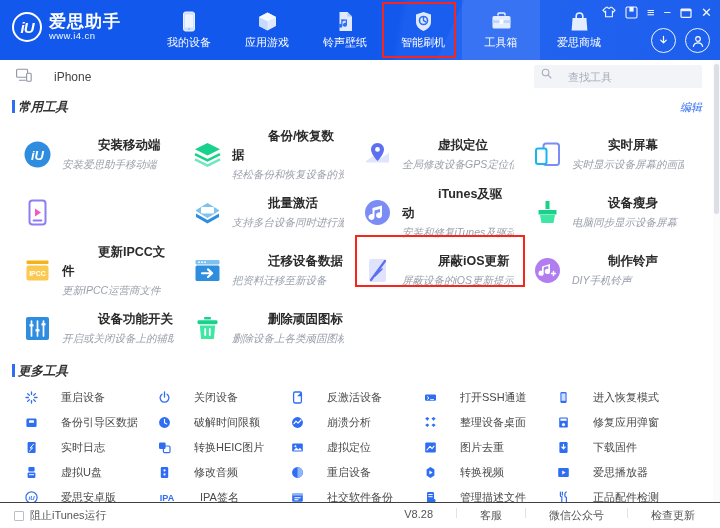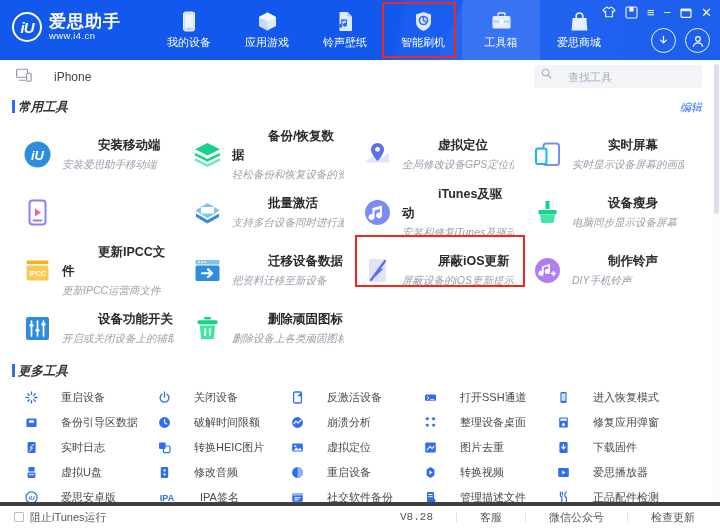--- a/index.html
+++ b/index.html
@@ -120,26 +120,26 @@
   .mitem {
     width: 133px; height: 25px; display: flex; align-items: center; gap: 23px;
     cursor: pointer; font-size: 11px; color: #4a4a4a;
   }
   .mico { width: 14px; height: 14px; flex: 0 0 14px; display: flex; align-items: center; justify-content: center; }
   .mlabel { white-space: nowrap; }
 
   
   .statusbar {
     position: absolute; left: 0; bottom: 0; width: 720px; height: 26px;
-    border-top: 4px solid #404040; background: #fff;
+    border-top: 1px solid #404040; background: #fff;
     display: flex; align-items: center; padding: 0 14px; font-size: 11px; color: #555;
   }
   .chk { width: 10px; height: 10px; border: 1px solid #b9bfc9; border-radius: 1px; margin-right: 6px; background:#fff; cursor:pointer; }
   .sb-left { display: flex; align-items: center; cursor: pointer; }
-  .sb-right { margin-left: auto; display: flex; align-items: center; gap: 12px; font-family: Liberation Mono, monospace; }
+  .sb-right { margin-left: auto; display: flex; align-items: flex-start; gap: 12px; }
   .sb-right .sbi { padding: 0 11px; cursor: pointer; }
   .sb-right .sbi.ver { cursor: default; color: #555; }
   .sb-sep { width: 1px; height: 10px; background: #dfe3ea; }
 
   
   .scroll-track { position: absolute; right: 0; top: 60px; width: 7px; height: 442px; background: #fbfbfc; }
   .scroll-thumb { position: absolute; right: 1px; top: 64px; width: 5px; height: 150px; background: #dcdfe6; border-radius: 3px; cursor: pointer; }
 </style>
 </head>
 <body>

